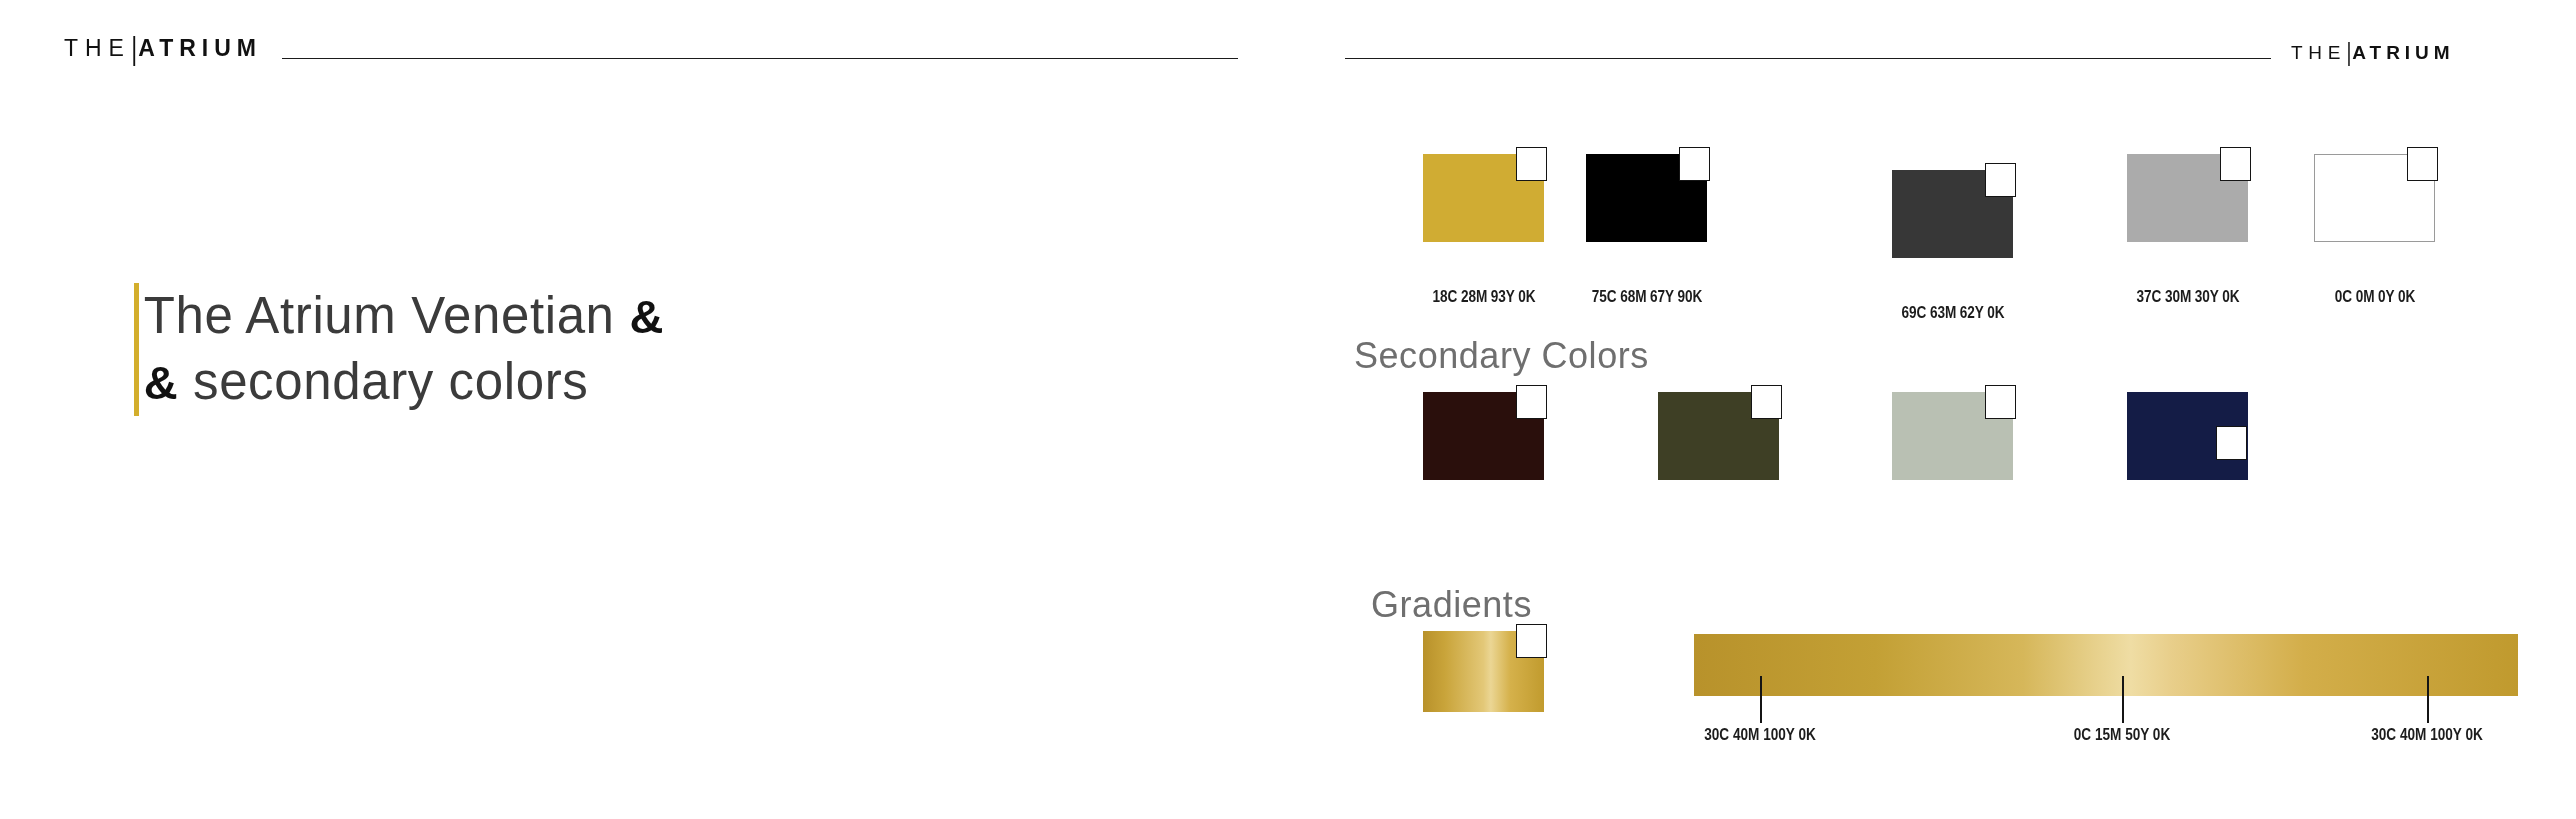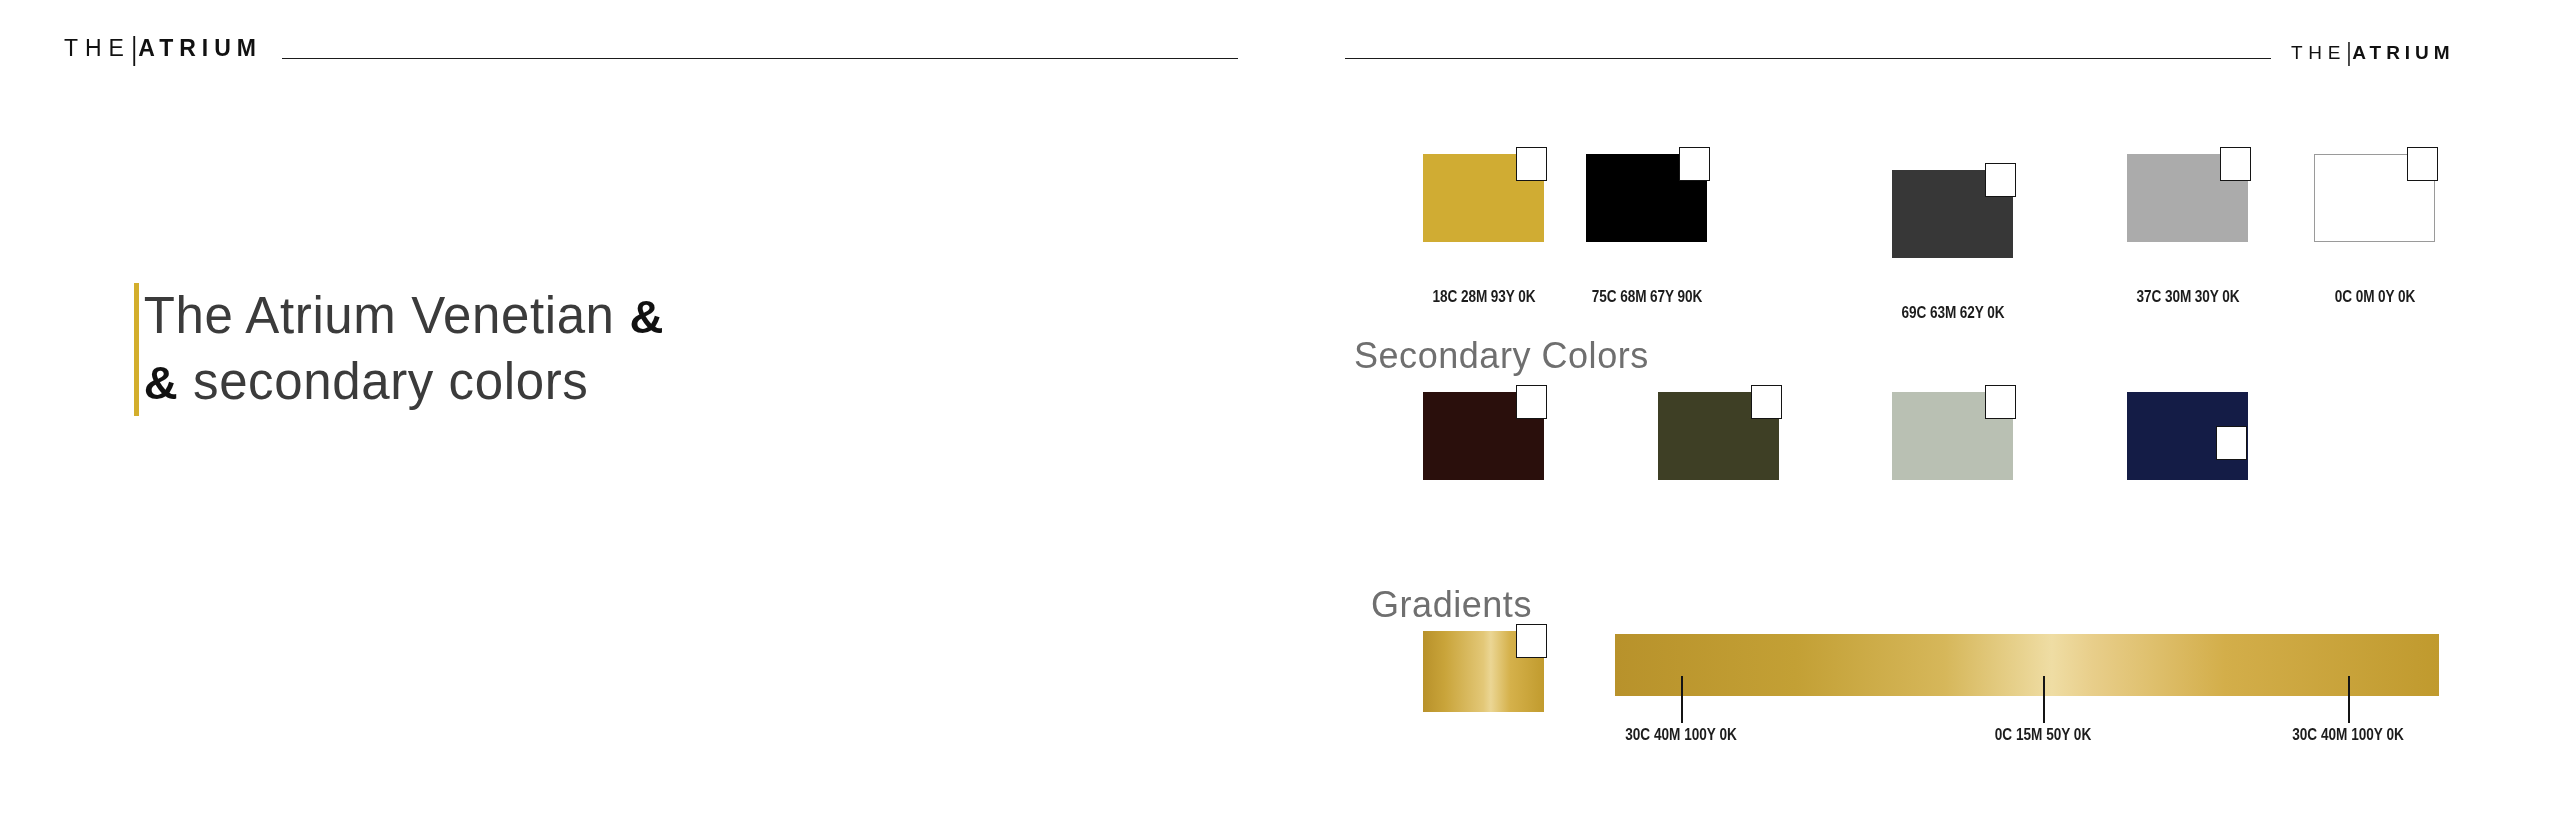--- a/index.html
+++ b/index.html
@@ -173,21 +173,21 @@
     font-weight: 700;
     font-size: 17px;
     letter-spacing: -0.005em;
     color: #1c1c1c;
   }
 
   
 
   .grad-strip {
     position: absolute;
-    left: 1615px;
+    left: 1694px;
     top: 634px;
     width: 824px;
     height: 62px;
   }
   .grad-strip .fill {
     position: absolute;
     inset: 0;
   }
   .tick {
     position: absolute;

